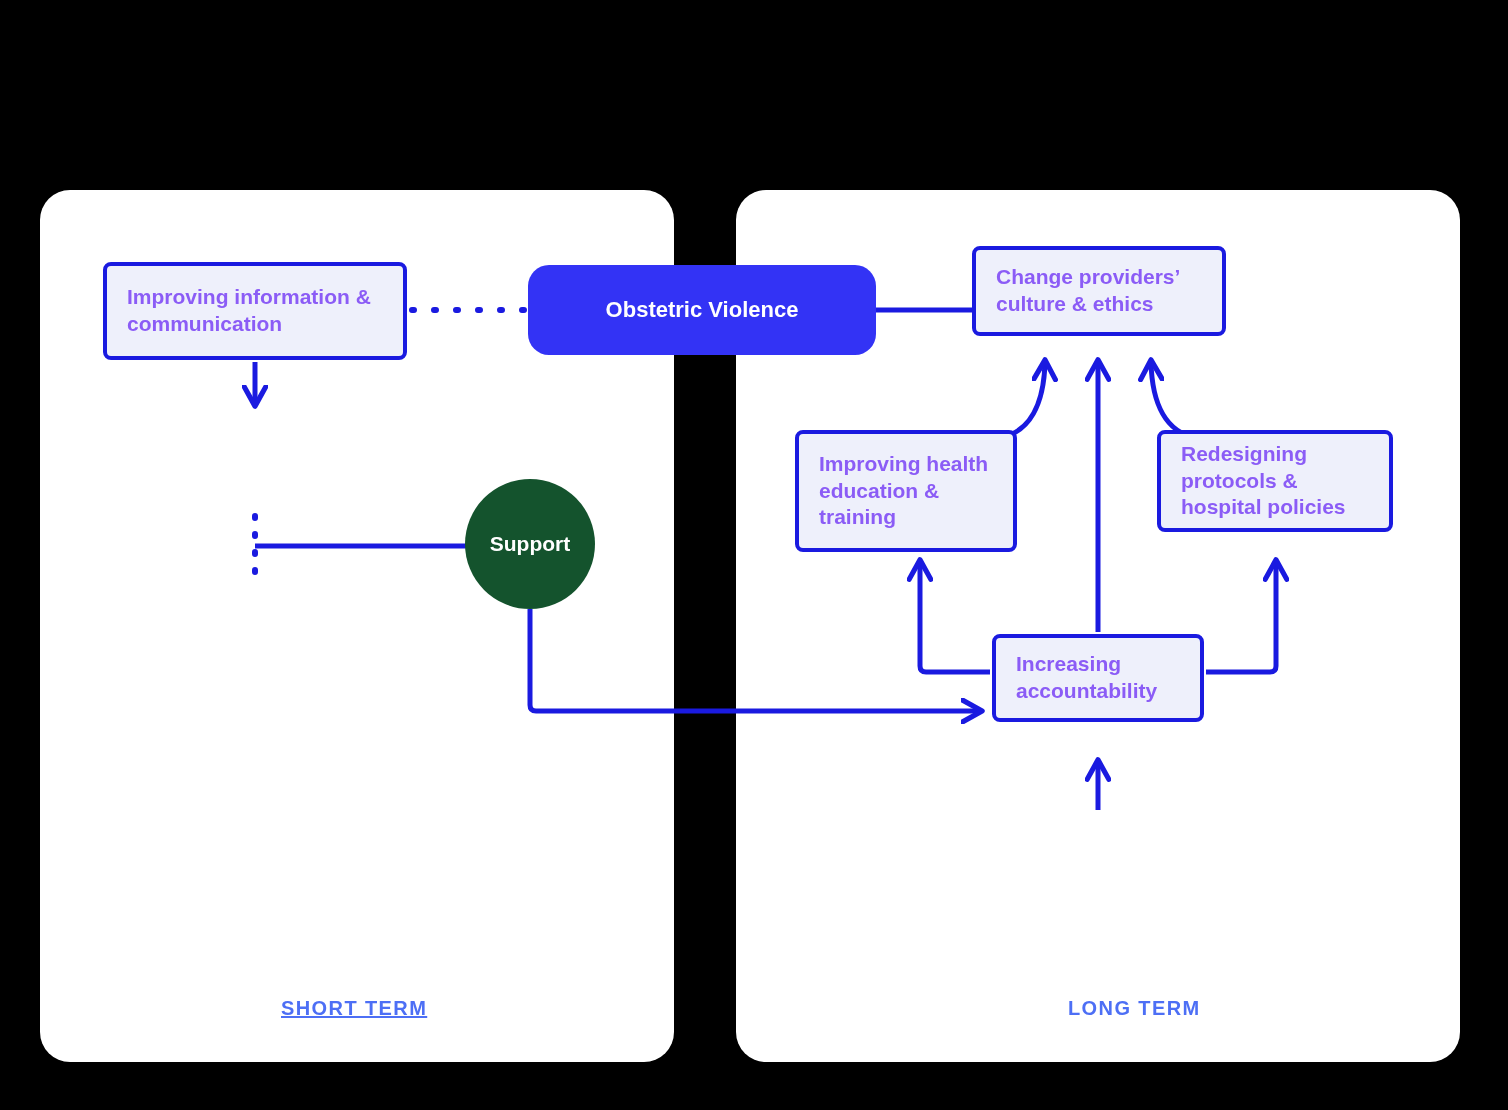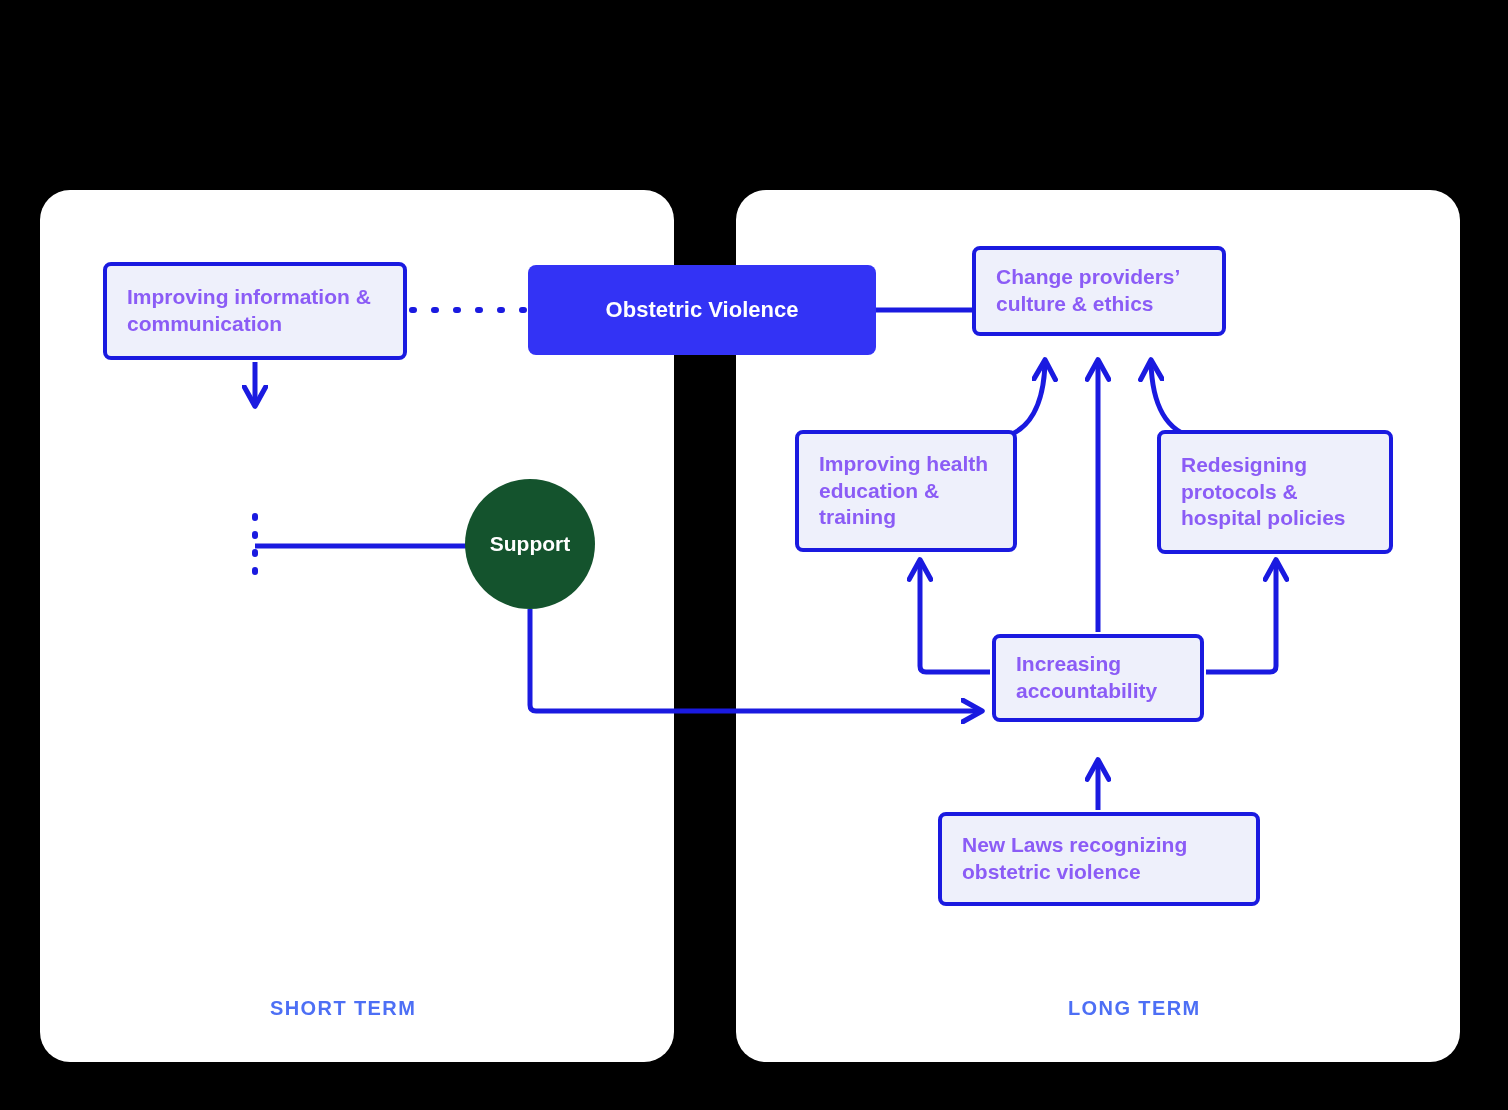--- a/index.html
+++ b/index.html
@@ -24,21 +24,21 @@
   #panel-long  { left: 736px; top: 190px; width: 724px; height: 872px; }
 
   .panel-label {
     position: absolute;
     font-size: 20px;
     font-weight: bold;
     letter-spacing: 0.07em;
     color: #4d6ff5;
     white-space: nowrap;
   }
-  #label-short { left: 270px; top: 997px; }
+  #label-short { left: 281px; top: 997px; text-decoration: underline; }
   #label-long  { left: 1068px; top: 997px; }
 
   
   #links {
     position: absolute;
     left: 0; top: 0;
     width: 1508px; height: 1110px;
     pointer-events: none;
   }
 
@@ -81,24 +81,24 @@
     display: flex;
     align-items: center;
     justify-content: center;
   }
 
   
   #n-info      { left: 103px; top: 262px; width: 304px; height: 98px; }
   #n-prepared  { left: 103px; top: 415px; width: 304px; height: 98px; }
   #n-advocate  { left: 103px; top: 578px; width: 304px; height: 128px; }
   #n-support   { left: 465px; top: 479px; width: 130px; height: 130px; }
-  #n-hub       { left: 528px; top: 265px; width: 348px; height: 90px; }
+  #n-hub       { left: 528px; top: 265px; width: 348px; height: 90px; border-radius: 21px; }
   #n-culture   { left: 972px; top: 246px; width: 254px; height: 90px; }
   #n-education { left: 795px; top: 430px; width: 222px; height: 122px; }
-  #n-redesign  { left: 1157px; top: 430px; width: 236px; height: 124px; }
+  #n-redesign  { left: 1157px; top: 430px; width: 236px; height: 102px; }
   #n-account   { left: 992px; top: 634px; width: 212px; height: 88px; }
   #n-newlaws   { left: 938px; top: 812px; width: 322px; height: 94px; }
 </style>
 </head>
 <body>
 
 <div id="stage">
 
   <div class="panel" id="panel-short"></div>
   <div class="panel" id="panel-long"></div>
@@ -161,20 +161,17 @@
   </div>
 
   <div class="node" id="n-redesign">
     <span>Redesigning protocols &amp; hospital policies</span>
   </div>
 
   <div class="node" id="n-account">
     <span>Increasing accountability</span>
   </div>
 
-  <div class="node" id="n-newlaws">
-    <span>New Laws recognizing obstetric violence</span>
-  </div>
 
   <div class="panel-label" id="label-short">SHORT TERM</div>
   <div class="panel-label" id="label-long">LONG TERM</div>
 
 </div>
 
 </body></html>

